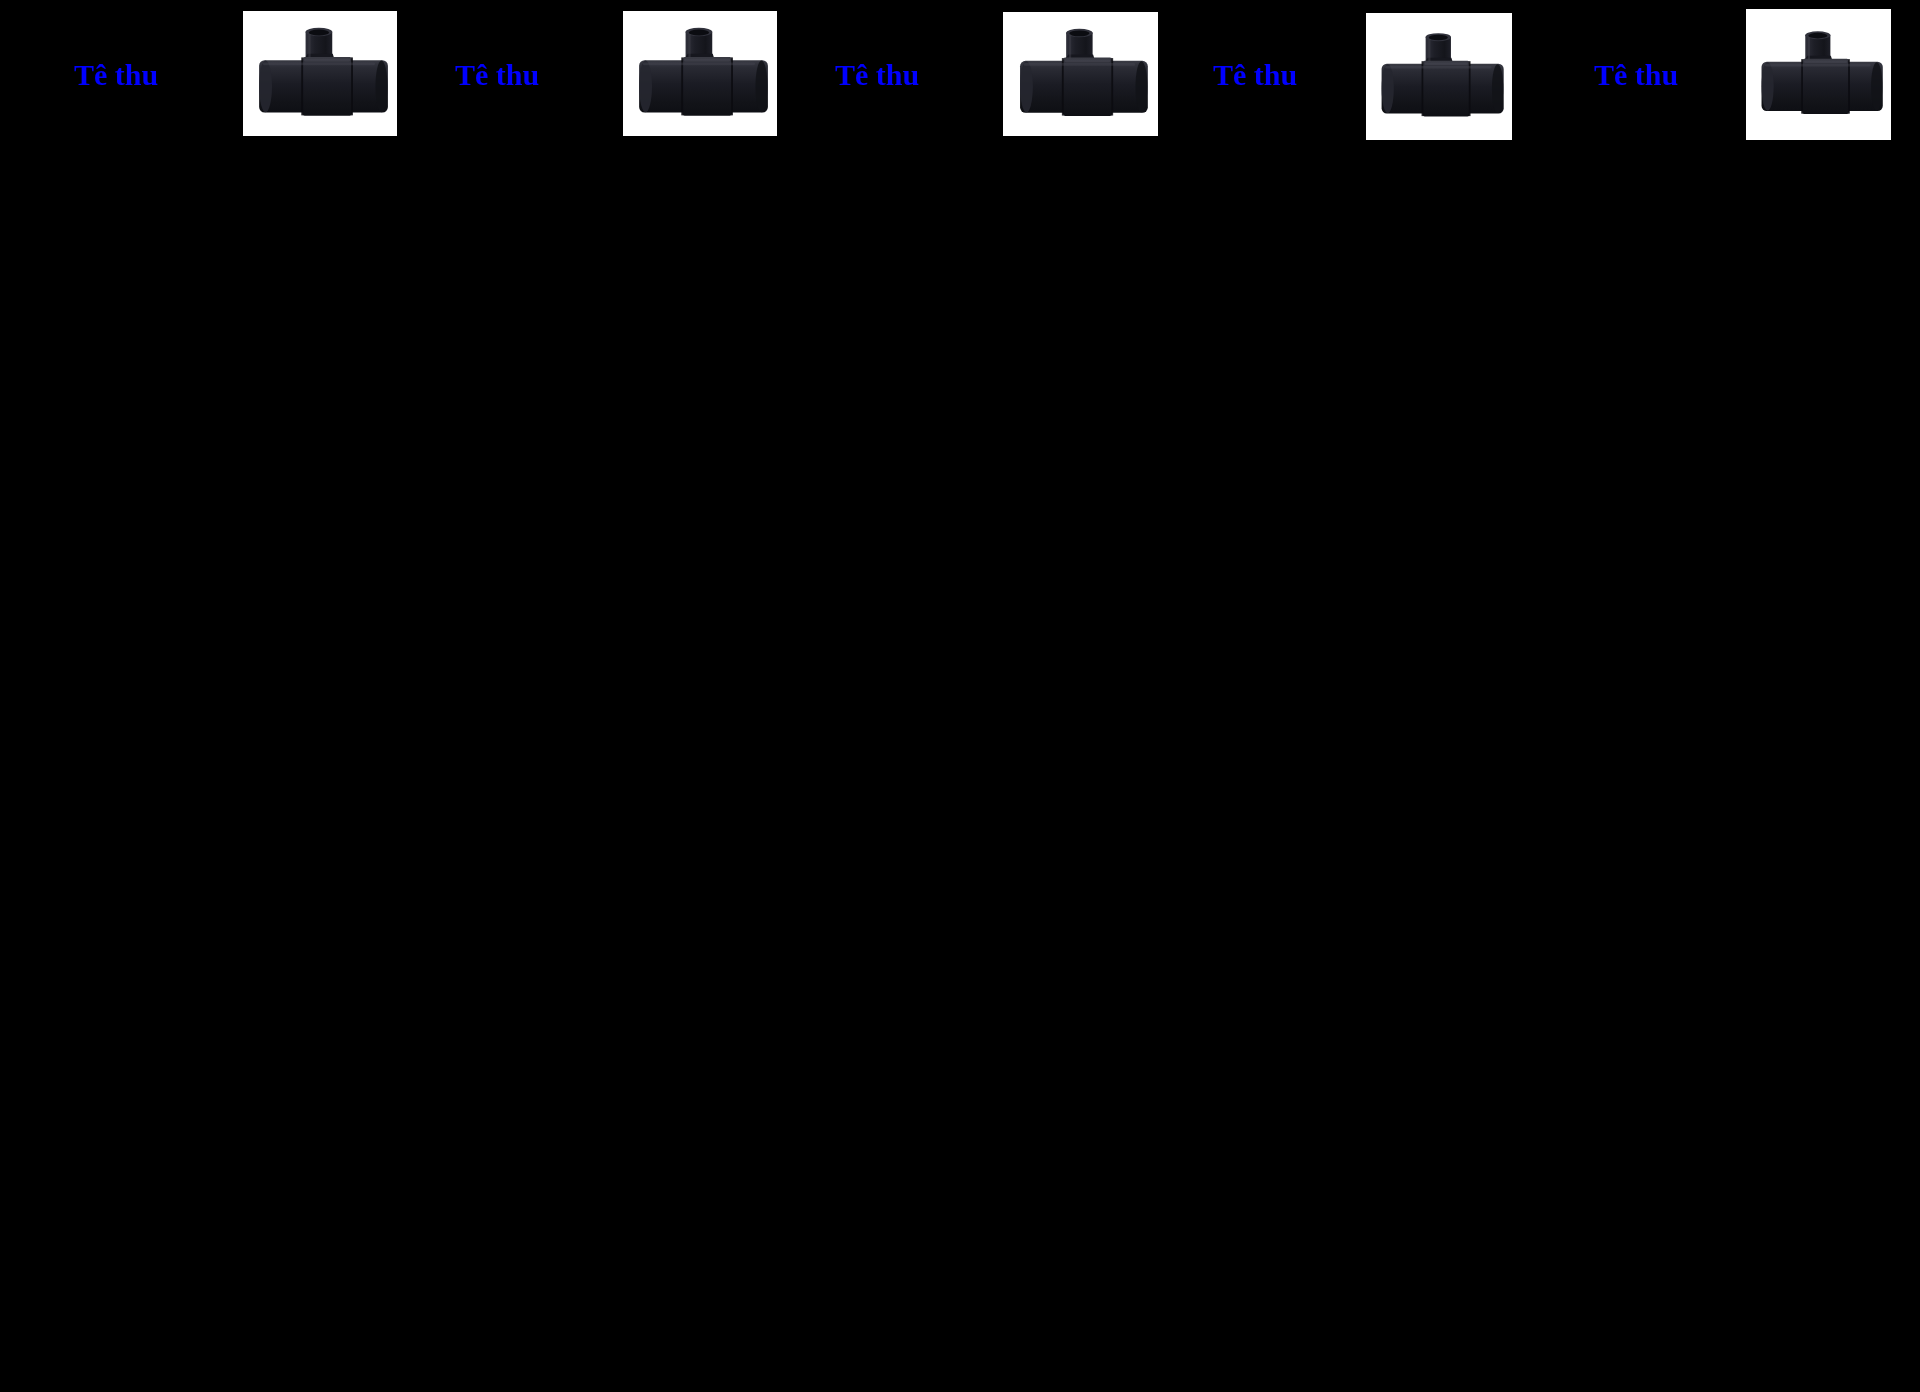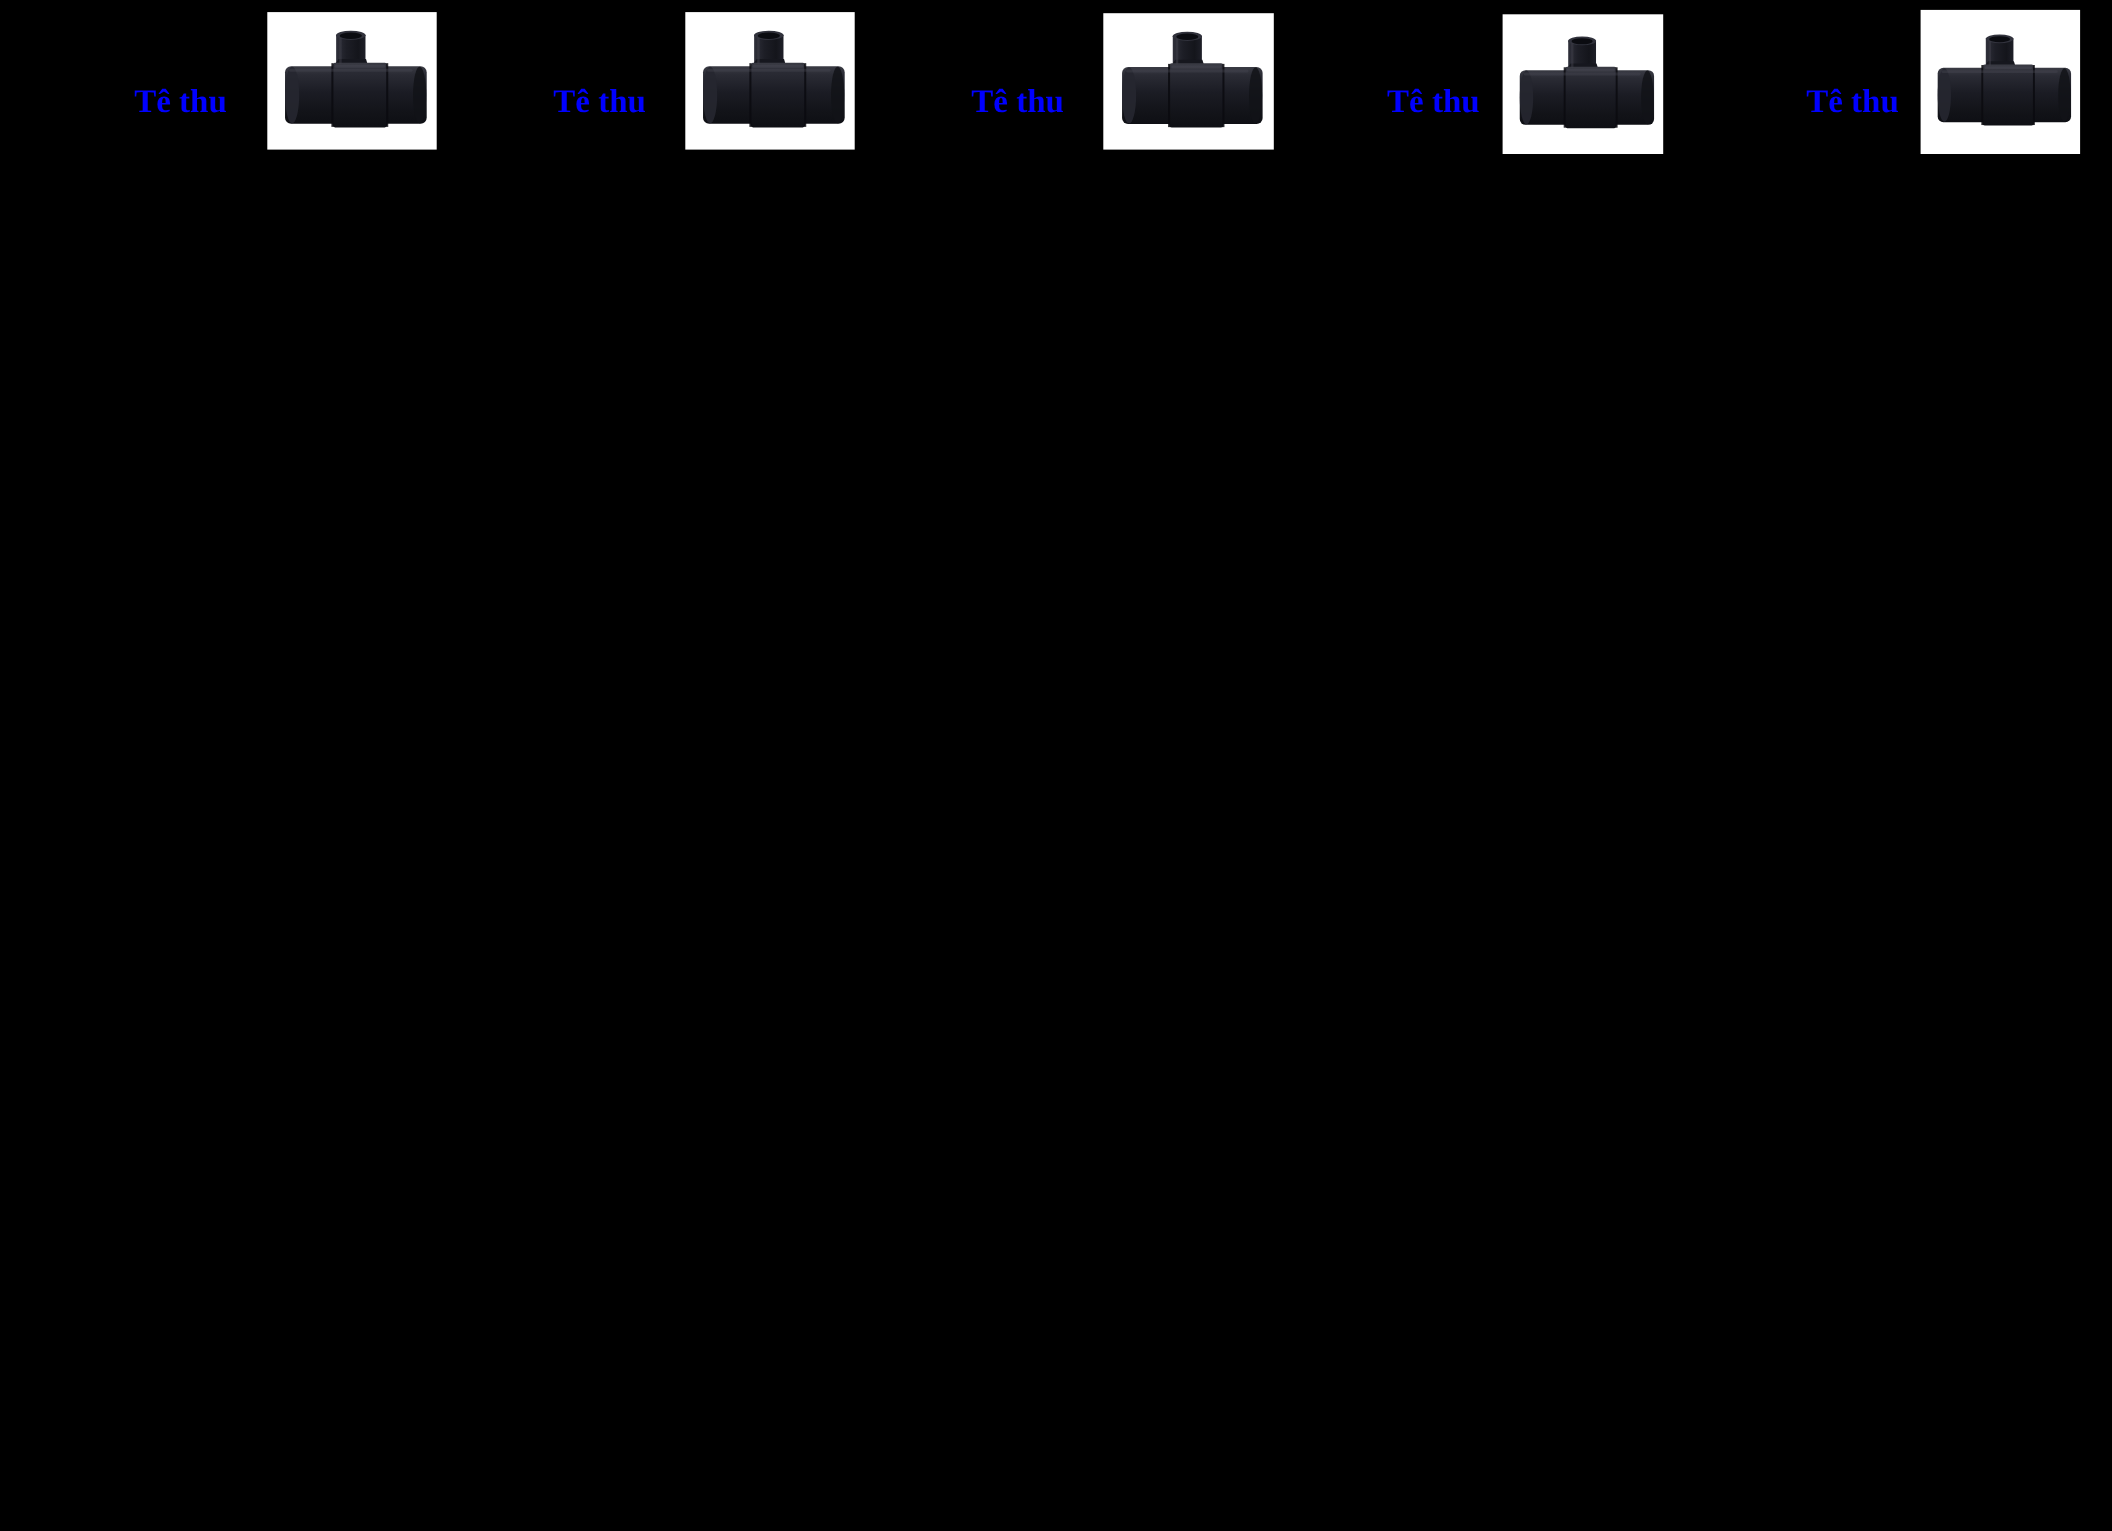--- a/index.html
+++ b/index.html
@@ -12,28 +12,27 @@
     font-family: "Liberation Serif", serif;
   }
   .stage {
     position: relative;
     width: 1920px;
     height: 1392px;
     background: var(--page-background, #000);
   }
   .item .label {
     position: absolute;
-    top: 76px;
+    top: 58px;
     display: block;
     font: bold 30px/34px "Liberation Serif", serif;
     color: var(--label-blue, #0000ff);
     text-decoration: none;
     white-space: nowrap;
     cursor: pointer;
-    margin-left: 48px;
   }
   .item .photo {
     position: absolute;
     background: var(--photo-background, #fff);
     display: flex;
     align-items: center;
     justify-content: center;
     cursor: pointer;
   }
   .item .photo svg {

